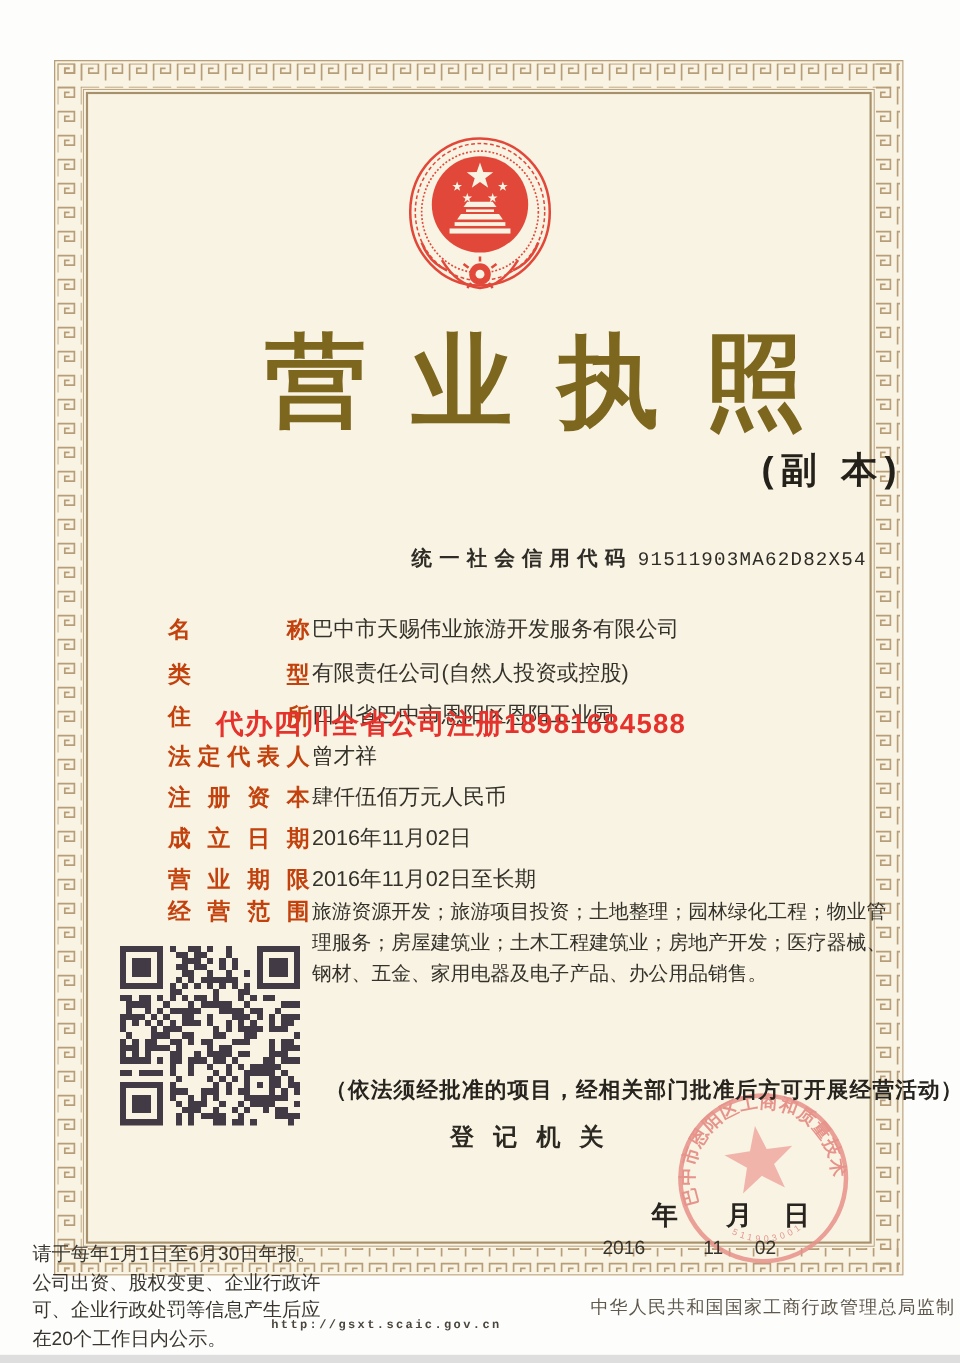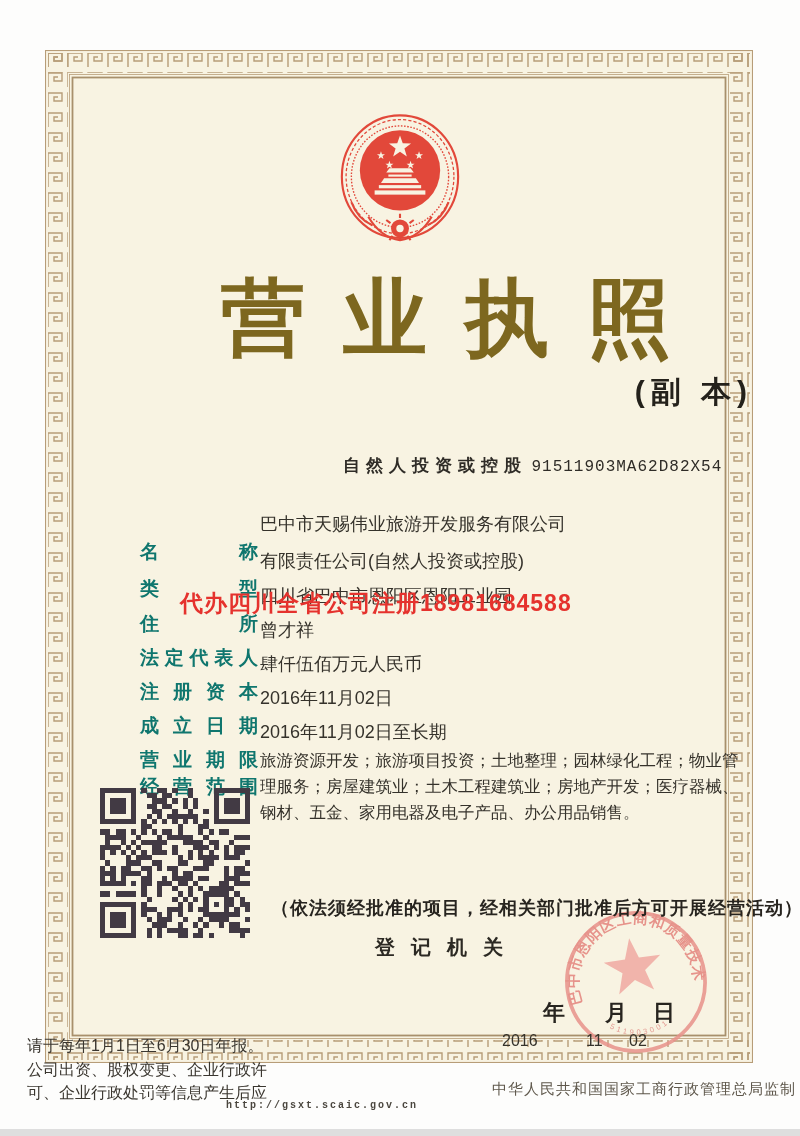--- a/index.html
+++ b/index.html
@@ -17,22 +17,22 @@
   .title{left:0;top:212px;width:708px;text-align:center;font-size:84px;font-weight:900;
          color:#7d671f;letter-spacing:38px;text-indent:38px;white-space:nowrap;margin-left:47px;}
   .subtitle{left:0;top:322px;width:708px;text-align:right;font-size:30px;font-weight:800;
             color:#24211b;letter-spacing:6px;}
 
   .credit-line{left:298px;top:404px;white-space:nowrap;color:#2f2c27;}
   .credit-label{font-size:17px;font-weight:700;letter-spacing:6px;}
   .credit-value{font-size:16px;font-weight:500;letter-spacing:1px;font-family:"Liberation Mono","DejaVu Sans Mono",monospace;}
 
   .frow{position:absolute;left:95px;display:flex;align-items:flex-start;z-index:3;}
-  .flabel{flex:none;width:118px;font-size:19px;font-weight:700;color:#0f766e;
-          text-align:justify;text-align-last:justify;margin-top:27px;}
+  .flabel{flex:none;width:118px;font-size:19px;font-weight:700;color:#c2410c;
+          text-align:justify;text-align-last:justify;}
   .fvalue{margin-left:2px;font-size:18px;color:#35322b;white-space:nowrap;}
   .frow.scope .fvalue{white-space:normal;width:484px;font-size:16.5px;line-height:26px;}
 
   .promo{left:135px;top:538px;font-size:23px;font-weight:700;color:#e5322d;
          letter-spacing:1px;white-space:nowrap;z-index:6;}
 
   .qr{left:55px;top:738px;width:150px;height:150px;}
 
   .approval{left:206px;top:846px;font-size:18px;font-weight:600;color:#27241f;
             letter-spacing:1px;white-space:nowrap;padding-left:20px;}
@@ -103,21 +103,21 @@
         <path d="M60 103 v-4 M51 108 l-4 -3 M69 108 l4 -3 M53 120 l-3 4 M67 120 l3 4"></path>
       </g>
       <circle cx="60" cy="113" r="8.5" fill="#e2483a"></circle>
       <circle cx="60" cy="113" r="3.5" fill="#f8f3e2"></circle>
     </svg>
 
     <div class="abs title">营业执照</div>
     <div class="abs subtitle">(副 本)</div>
 
     <div class="abs credit-line">
-      <span class="credit-label">自然人投资或控股</span>
+      <span class="credit-label">统一社会信用代码</span>
       <span class="credit-value">91511903MA62D82X54</span>
     </div>
 
     <div class="frow" style="top:462px">
       <span class="flabel">名称</span>
       <span class="fvalue">巴中市天赐伟业旅游开发服务有限公司</span>
     </div>
     <div class="frow" style="top:499px">
       <span class="flabel">类型</span>
       <span class="fvalue">有限责任公司(自然人投资或控股)</span>
@@ -591,18 +591,19 @@
     <span class="abs dlabel" style="left:608px;top:948px">日</span>
     <span class="abs dval" style="left:457px;top:982px">2016</span>
     <span class="abs dval" style="left:541px;top:982px">11</span>
     <span class="abs dval" style="left:584px;top:982px">02</span>
   </div>
 
   <div class="abs notice">
     <div>请于每年1月1日至6月30日年报。</div>
     <div>公司出资、股权变更、企业行政许</div>
     <div>可、企业行政处罚等信息产生后应</div>
+    <div>在20个工作日内公示。</div>
   </div>
   <div class="abs gsxt-url">http://gsxt.scaic.gov.cn</div>
   <div class="abs issuer">中华人民共和国国家工商行政管理总局监制</div>
 
   <div class="bottom-edge"></div>
 </div>
 
 </body></html>

